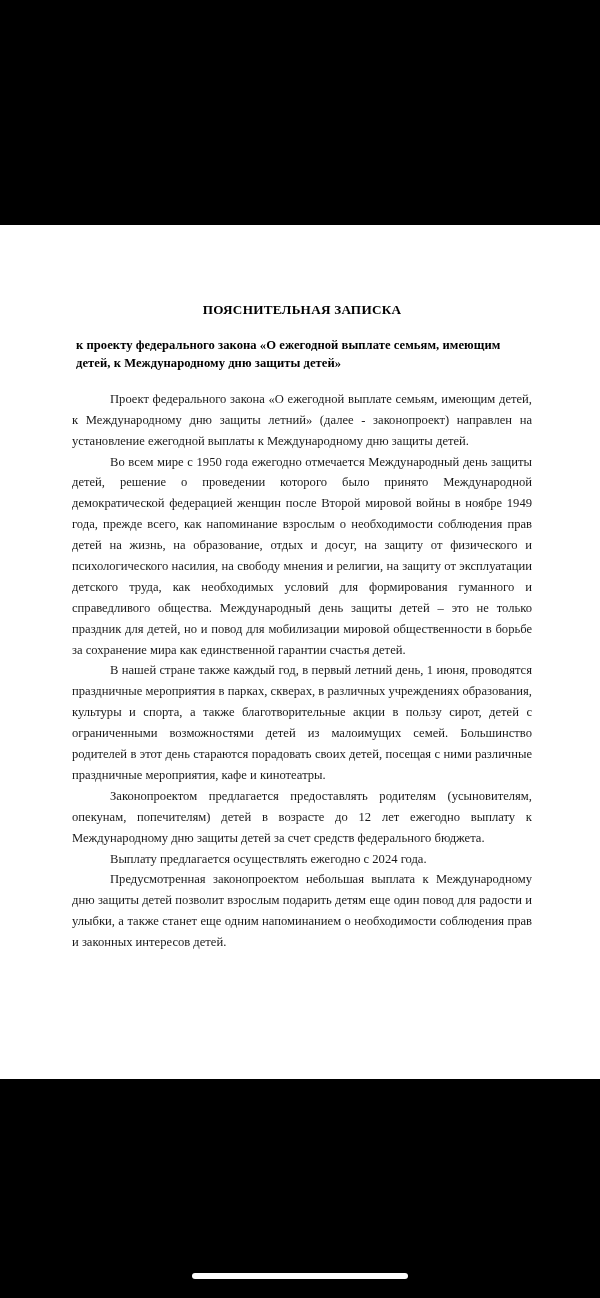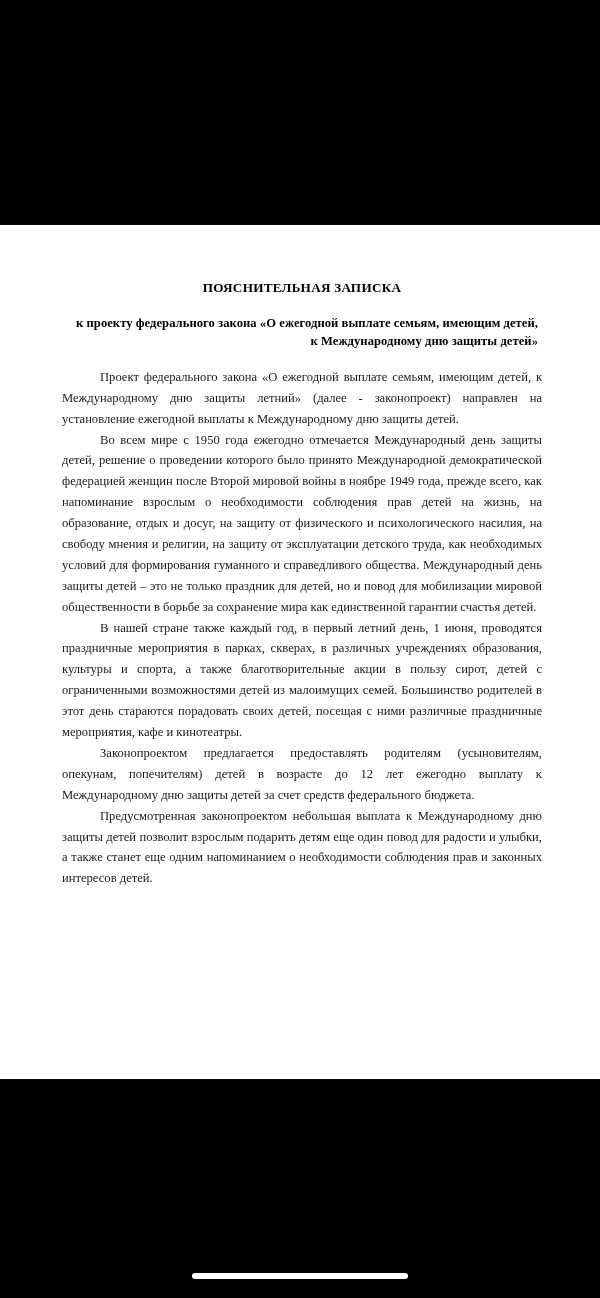--- a/index.html
+++ b/index.html
@@ -50,44 +50,44 @@
   .doc-viewport {
     flex: 1 1 auto;
     background: #ffffff;
     overflow: hidden;
     position: relative;
   }
 
   .page {
     position: absolute;
     left: 0;
-    top: 0;
+    top: 12px;
     width: 600px;
-    padding: 0;
+    padding: 10px;
     background: #ffffff;
     box-sizing: border-box;
   }
 
   .page-inner {
     padding: 54px 58px 0 62px;
     box-sizing: border-box;
   }
 
   .doc-title {
     text-align: center;
     font-weight: bold;
     font-size: 13.2px;
     letter-spacing: 0.25px;
     color: #000000;
     margin: 0;
     line-height: 1.3;
   }
 
   .doc-subtitle {
-    text-align: right;
+    text-align: left;
     font-weight: bold;
     font-size: 12.6px;
     color: #000000;
     margin: 19px 4px 0 4px;
     line-height: 1.42;
     letter-spacing: 0.05px;
   }
 
   .body-text {
     margin: 0;
@@ -119,20 +119,21 @@
         <h2 class="doc-subtitle">к проекту федерального закона «О ежегодной выплате семьям, имеющим детей, к Международному дню защиты детей»</h2>
 
         <p class="body-text first">Проект федерального закона «О ежегодной выплате семьям, имеющим детей, к Международному дню защиты летний» (далее - законопроект) направлен на установление ежегодной выплаты к Международному дню защиты детей.</p>
 
         <p class="body-text">Во всем мире с 1950 года ежегодно  отмечается Международный день защиты детей, решение о проведении которого было принято Международной демократической федерацией женщин после Второй мировой войны в ноябре 1949 года, прежде всего, как напоминание взрослым о необходимости соблюдения прав детей на жизнь, на образование, отдых и досуг, на защиту от физического и психологического насилия, на свободу мнения и религии, на защиту от эксплуатации детского труда, как необходимых условий для формирования гуманного и справедливого общества. Международный день защиты детей – это не только праздник для детей, но и повод для мобилизации мировой общественности в борьбе за сохранение мира как единственной гарантии счастья детей.</p>
 
         <p class="body-text">В нашей стране также каждый год, в первый летний день, 1 июня, проводятся праздничные мероприятия в парках, скверах, в различных учреждениях образования, культуры и спорта, а также благотворительные акции в пользу сирот, детей с ограниченными возможностями детей из малоимущих семей. Большинство родителей в этот день стараются порадовать своих детей, посещая с ними различные праздничные мероприятия, кафе и кинотеатры.</p>
 
         <p class="body-text">Законопроектом предлагается предоставлять родителям (усыновителям, опекунам, попечителям) детей в возрасте до 12 лет ежегодно выплату к Международному дню защиты детей за счет средств федерального бюджета.</p>
 
+        <p class="body-text">Выплату предлагается осуществлять ежегодно с 2024 года.</p>
 
         <p class="body-text">Предусмотренная законопроектом небольшая выплата к Международному дню защиты детей позволит взрослым подарить детям еще один повод для радости и улыбки, а также станет еще одним напоминанием о необходимости соблюдения прав и законных интересов детей.</p>
 
       </div>
     </div>
   </div>
 
   <div class="letterbox-bottom">
     <div class="home-indicator"></div>
   </div>

